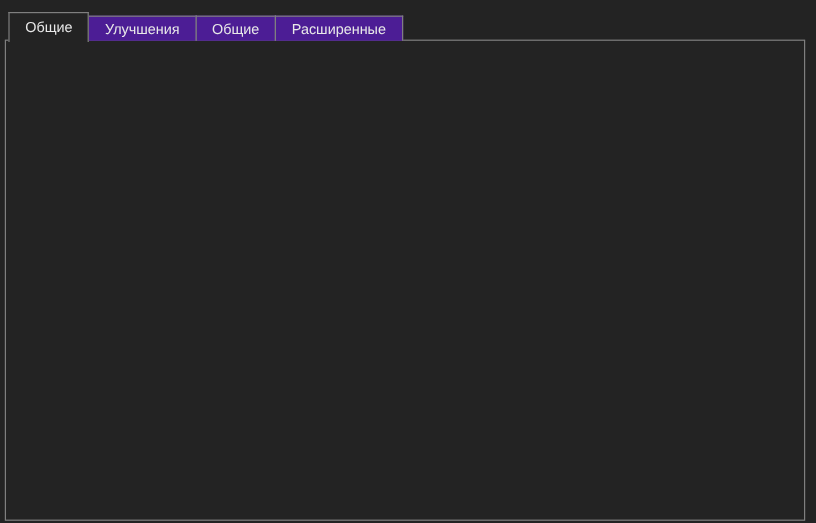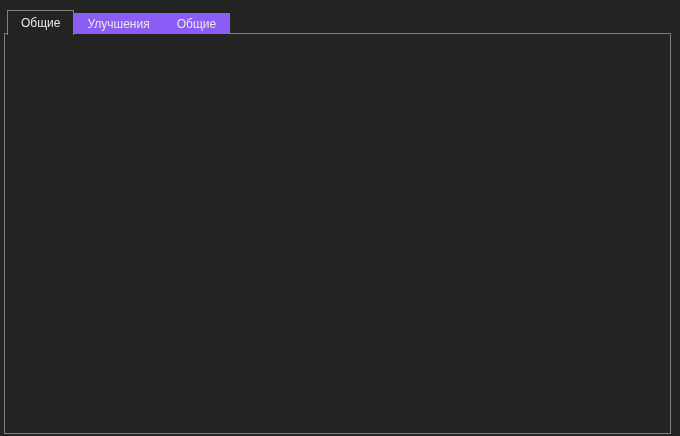--- a/index.html
+++ b/index.html
@@ -24,21 +24,21 @@
     align-items: flex-end;
     z-index: 3;
   }
   .tab {
     box-sizing: border-box;
     height: 21px;
     padding: 0 13px;
     display: flex;
     align-items: center;
     justify-content: center;
-    background: #8b5cf6;
+    background: #4c1d95;
     border: 1px solid #7f7f7f;
     border-bottom: none;
     margin-left: -1px;
     white-space: nowrap;
     cursor: default;
   }
   .tab.active {
     height: 25px;
     margin-bottom: -1px;
     margin-left: 0;
@@ -164,20 +164,23 @@
 
 <div class="tabbar">
   <div class="tab active">
     <span>Общие</span>
   </div>
   <div class="tab">
     <span>Улучшения</span>
   </div>
   <div class="tab">
     <span>Общие</span>
+  </div>
+  <div class="tab">
+    <span>Расширенные</span>
   </div>
 </div>
 
 <div class="pane"></div>
 
 <div class="groupbox" style="left:14px; top:46px; width:650px; height:161px;">
   <span class="groupbox-title">Основные</span>
 </div>
 
 <span class="field-label abs" style="top:66px;">Бэкенд:</span>

